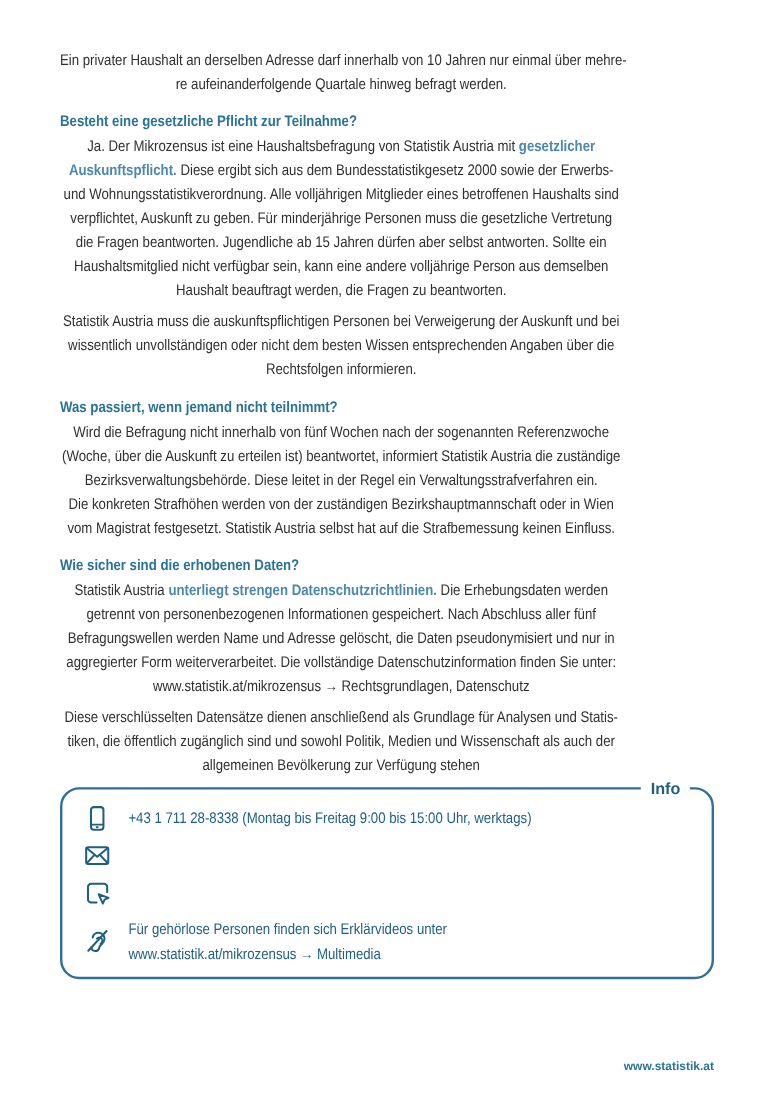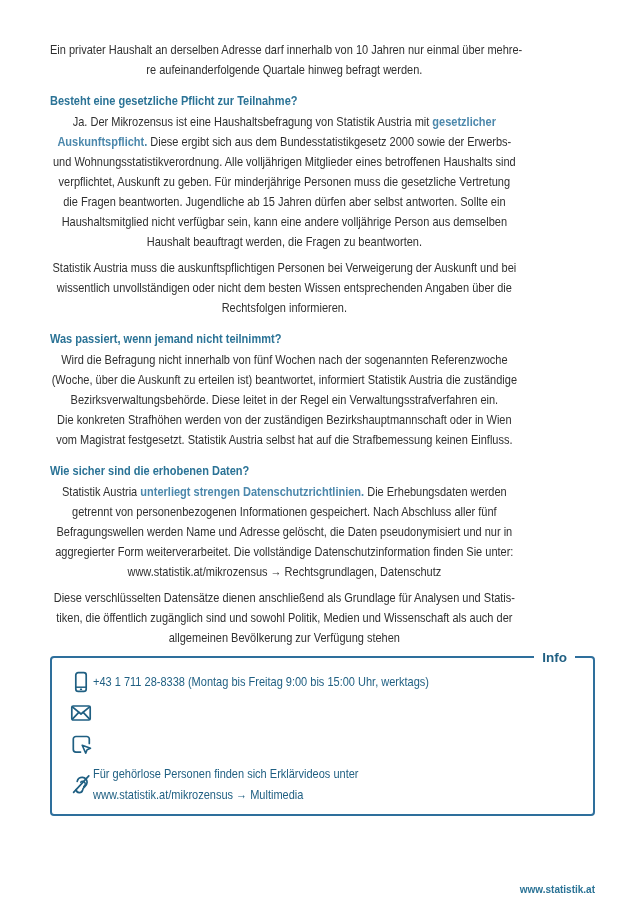--- a/index.html
+++ b/index.html
@@ -29,37 +29,38 @@
     transform-origin:0 50%;
   }
   .para{margin:0 0 6px 0;text-align:center;}
   .heading{margin:11px 0 1px 0;}
   .heading .line{font-weight:bold;color:var(--heading-color);}
   .em{color:var(--em-color);font-weight:bold;}
   .info-box{
     position:relative;
     margin-top:8px;
     border:2px solid var(--box-border);
-    border-radius:4px;
+    border-radius:16px;
     padding:8px 16px 6px 17px;
     width:545px;
   }
   .info-label{
     position:absolute;
     top:-10px;right:18px;
     background:#ffffff;
     padding:0 8px;
     color:var(--box-text);
     font-weight:bold;
     font-size:13.5px;
     line-height:19px;
   }
   .info-row{
     display:flex;
     align-items:center;
+    gap:14px;
     padding:3.5px 0;
   }
   .info-icon{
     width:24px;height:24px;flex:0 0 24px;
     color:var(--box-text);
   }
   .info-text .line{
     color:var(--box-text);
     line-height:21px;
   }

